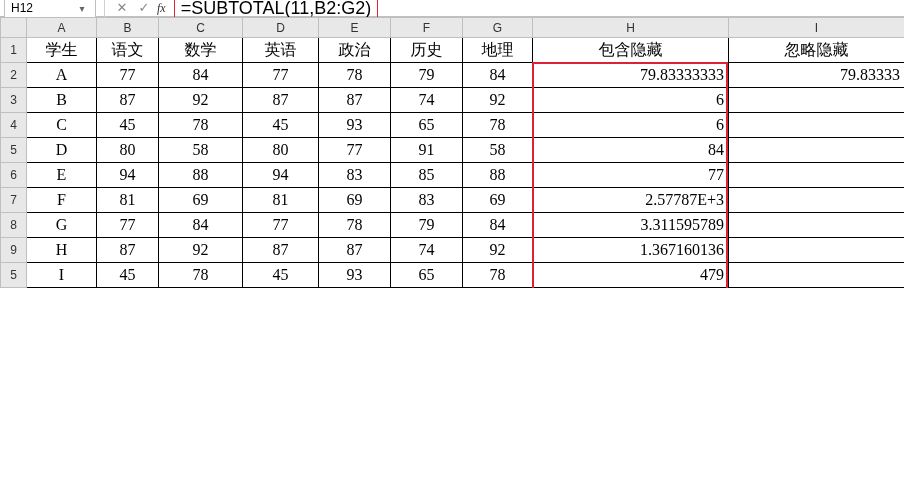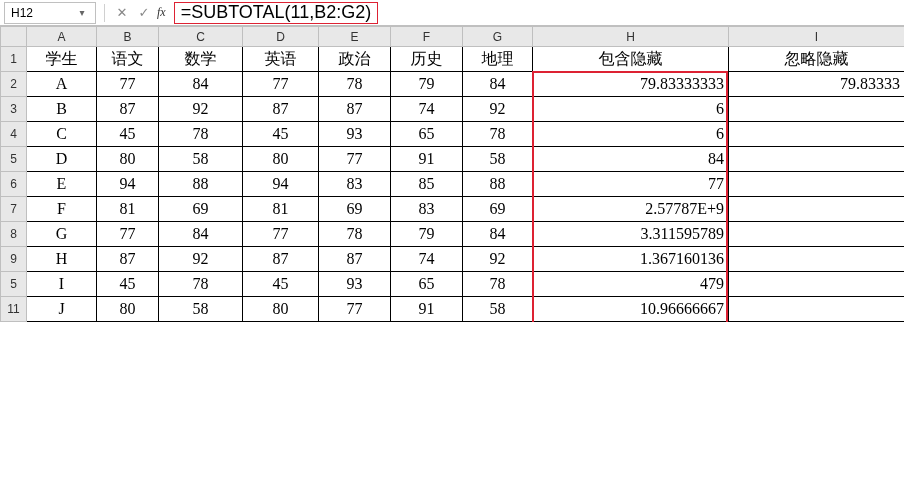--- a/index.html
+++ b/index.html
@@ -1,18 +1,18 @@
 <!DOCTYPE html>
 <html><head>
 <meta charset="utf-8">
 <style>
   * { margin: 0; padding: 0; box-sizing: border-box; }
   body { font-family: "SimSun", "宋体", serif; font-size: 14px; background: #fff; user-select: none; }
   
-  .toolbar { height: 26px; display: flex; align-items: center; border-bottom: 1px solid #c0c0c0; padding: 1px 4px; gap: 4px; }
+  .toolbar { height: 17px; display: flex; align-items: center; border-bottom: 1px solid #c0c0c0; padding: 1px 4px; gap: 4px; }
   .name-box { width: 92px; height: 22px; border: 1px solid #c0c0c0; background: #fff; display: flex; align-items: center; padding: 0 6px; font-family: Arial, sans-serif; font-size: 12px; }
   .name-box-arrow { width: 14px; text-align: center; color: #666; font-size: 10px; }
   .tb-sep { width: 1px; height: 18px; background: #d0d0d0; margin: 0 4px; }
   .tb-btn { width: 18px; height: 18px; display: flex; align-items: center; justify-content: center; color: #888; font-size: 13px; }
   .fx-label { font-style: italic; font-family: "Times New Roman", serif; font-size: 12px; color: #333; margin-right: 4px; }
   .formula-box { border: 1.5px solid #d23; padding: 2px 6px; font-family: "SimSun", Arial, sans-serif; font-size: 18px; height: 22px; display: flex; align-items: center; min-width: 156px; }
   
   .grid-wrap { position: relative; }
   table { border-collapse: collapse; width: 904px; table-layout: fixed; }
   th.col-hdr, td.row-hdr { background: #e8e8e8; font-family: Arial, sans-serif; font-size: 12px; color: #333; font-weight: normal; text-align: center; border: 0.5px solid #bfbfbf; }
@@ -152,21 +152,21 @@
         </tr>
         <tr>
           <td class="row-hdr">7</td>
           <td class="cell">F</td>
           <td class="cell">81</td>
           <td class="cell">69</td>
           <td class="cell">81</td>
           <td class="cell">69</td>
           <td class="cell">83</td>
           <td class="cell">69</td>
-          <td class="cell ralign">2.57787E+9</td>
+          <td class="cell ralign">2.57787E+3</td>
           <td class="cell ralign"></td>
         </tr>
         <tr>
           <td class="row-hdr">8</td>
           <td class="cell">G</td>
           <td class="cell">77</td>
           <td class="cell">84</td>
           <td class="cell">77</td>
           <td class="cell">78</td>
           <td class="cell">79</td>
@@ -189,32 +189,20 @@
         <tr>
           <td class="row-hdr">5</td>
           <td class="cell">I</td>
           <td class="cell">45</td>
           <td class="cell">78</td>
           <td class="cell">45</td>
           <td class="cell">93</td>
           <td class="cell">65</td>
           <td class="cell">78</td>
           <td class="cell ralign">479</td>
-          <td class="cell ralign"></td>
-        </tr>
-        <tr>
-          <td class="row-hdr">11</td>
-          <td class="cell">J</td>
-          <td class="cell">80</td>
-          <td class="cell">58</td>
-          <td class="cell">80</td>
-          <td class="cell">77</td>
-          <td class="cell">91</td>
-          <td class="cell">58</td>
-          <td class="cell ralign">10.96666667</td>
           <td class="cell ralign"></td>
         </tr>
       </tbody>
 </table>
 
 <div class="red-outline" style="left:532px; top:45px; width:196px; height:300px;"></div>
 <div class="sel-cell" style="left:532px; top:320px; width:196px; height:25px;"></div>
 </div>
 
 </body></html>

